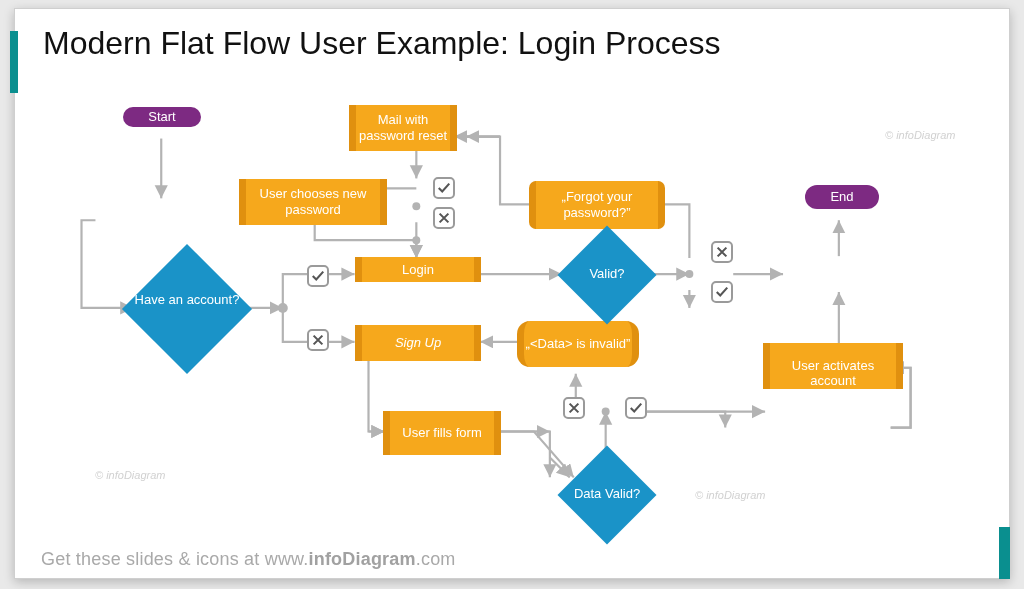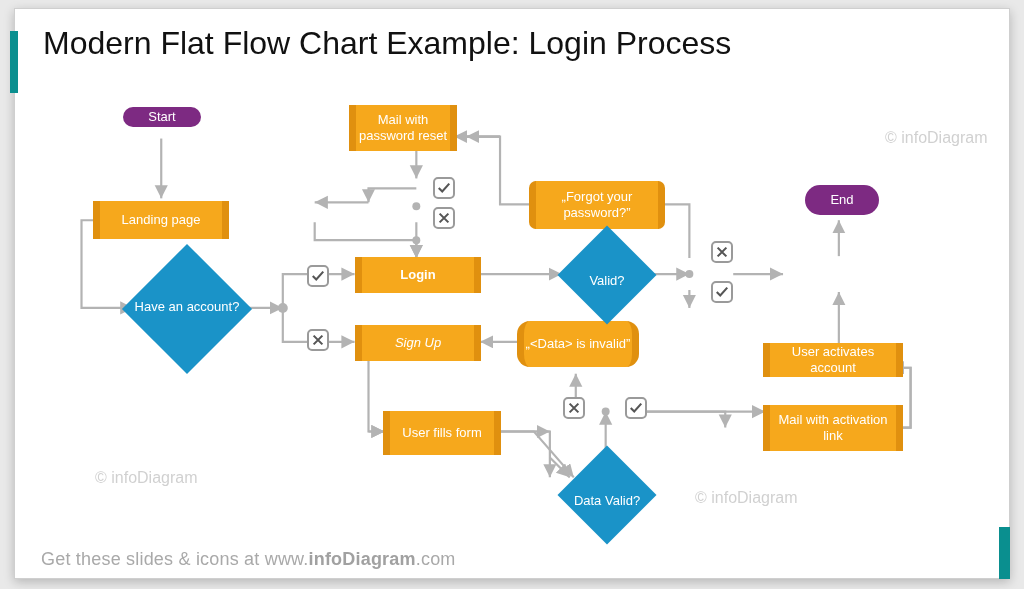--- a/index.html
+++ b/index.html
@@ -78,21 +78,20 @@
     width: 70px; height: 70px;
     left: -35px; top: -35px;
   }
   .decision .dlabel {
     position: absolute;
     width: 120px; left: -60px; top: -16px;
     text-align: center;
     color: #fff;
     font-size: 13px;
     line-height: 1.15;
-    margin-top: 7px;
   }
   .decision .dlabel.one { top: -8px; }
 
   .checkbox {
     position: absolute;
     width: 22px; height: 22px;
     border: 2px solid #9a9a9a;
     border-radius: 5px;
     background: #fff;
     display: flex; align-items: center; justify-content: center;
@@ -106,32 +105,33 @@
     left: 26px; bottom: 8px;
     font-size: 18px;
     color: #a9a9a9;
     letter-spacing: 0.2px;
     text-align: center;
   }
   .footer b { font-weight: 600; color: #a1a1a1; }
 
   .watermark {
     position: absolute;
-    font-size: 16px;
+    font-size: 11px;
     color: rgba(120,120,120,0.35);
+    font-style: italic;
   }
 </style>
 </head>
 <body>
 
 <div class="slide">
   <div class="accent-left"></div>
   <div class="accent-right"></div>
 
-  <div class="title">Modern Flat Flow Chart Example: Login Process</div>
+  <div class="title">Modern Flat Flow User Example: Login Process</div>
 
   <svg class="edges" viewBox="0 0 996 571">
     <defs>
       <marker id="arrow" markerWidth="8" markerHeight="8" refX="6" refY="3" orient="auto">
         <path d="M0,0 L6,3 L0,6 Z" fill="#b3b3b3"></path>
       </marker>
     </defs>
     <g stroke="#b3b3b3" stroke-width="2.2" fill="none" marker-end="url(#arrow)">
 
       <path d="M146 130 L146 190"></path>
@@ -199,53 +199,50 @@
     </g>
 
     <circle cx="268" cy="300" r="5" fill="#b3b3b3"></circle>
   </svg>
 
   <div class="canvas">
 
     <div class="node terminator" style="left:108px; top:98px; width:78px; height:20px;">
       <span>Start</span>
     </div>
-    <div class="node terminator" style="left:790px; top:176px; width:74px; height:30px;">
+    <div class="node terminator" style="left:790px; top:176px; width:74px; height:24px;">
       <span>End</span>
     </div>
 
     <div class="node process" style="left:334px; top:96px; width:108px; height:46px;">
       <span>Mail with password reset</span>
     </div>
+    <div class="node process" style="left:224px; top:170px; width:148px; height:46px;">
+      <span>User chooses new password</span>
+    </div>
     <div class="node process" style="left:514px; top:172px; width:136px; height:48px;border-radius:7px;">
       <span>„Forgot your password?”</span>
     </div>
-    <div class="node process" style="left:78px; top:192px; width:136px; height:38px;">
-      <span>Landing page</span>
-    </div>
-
-    <div class="node process" style="left:340px; top:248px; width:126px; height:36px;font-weight:bold;">
+
+    <div class="node process" style="left:340px; top:248px; width:126px; height:25px;">
       <span>Login</span>
     </div>
 
     <div class="node process" style="left:340px; top:316px; width:126px; height:36px;font-style:italic;">
       <span>Sign Up</span>
     </div>
     <div class="node process" style="left:502px; top:312px; width:122px; height:46px;border-radius:13px;">
       <span>„&lt;Data&gt; is invalid”</span>
     </div>
-    <div class="node process" style="left:748px; top:334px; width:140px; height:34px;">
+    <div class="node process" style="left:748px; top:334px; width:140px; height:46px;align-items:flex-end;">
       <span>User activates account</span>
     </div>
 
     <div class="node process" style="left:368px; top:402px; width:118px; height:44px;">
       <span>User fills form</span>
-    </div>
-    <div class="node process" style="left:748px; top:396px; width:140px; height:46px;">
-      <span>Mail with activation link</span>
     </div>
 
     <div class="node decision" style="left:172px; top:300px;">
       <div class="diamond"></div>
       <div class="dlabel">Have an account?</div>
     </div>
     <div class="node decision" style="left:592px; top:266px;">
       <div class="diamond sm"></div>
       <div class="dlabel one">Valid?</div>
     </div>

